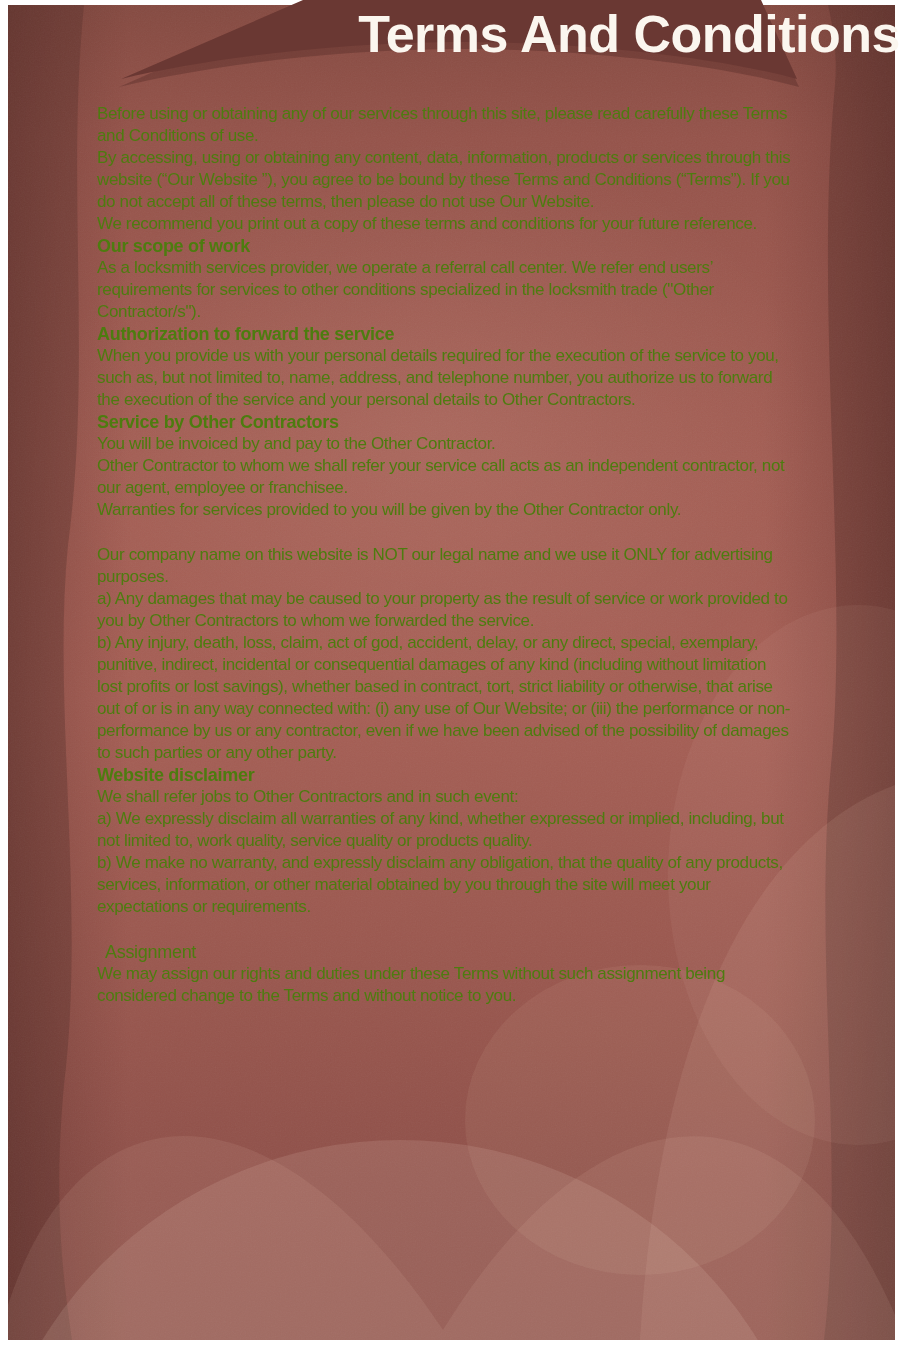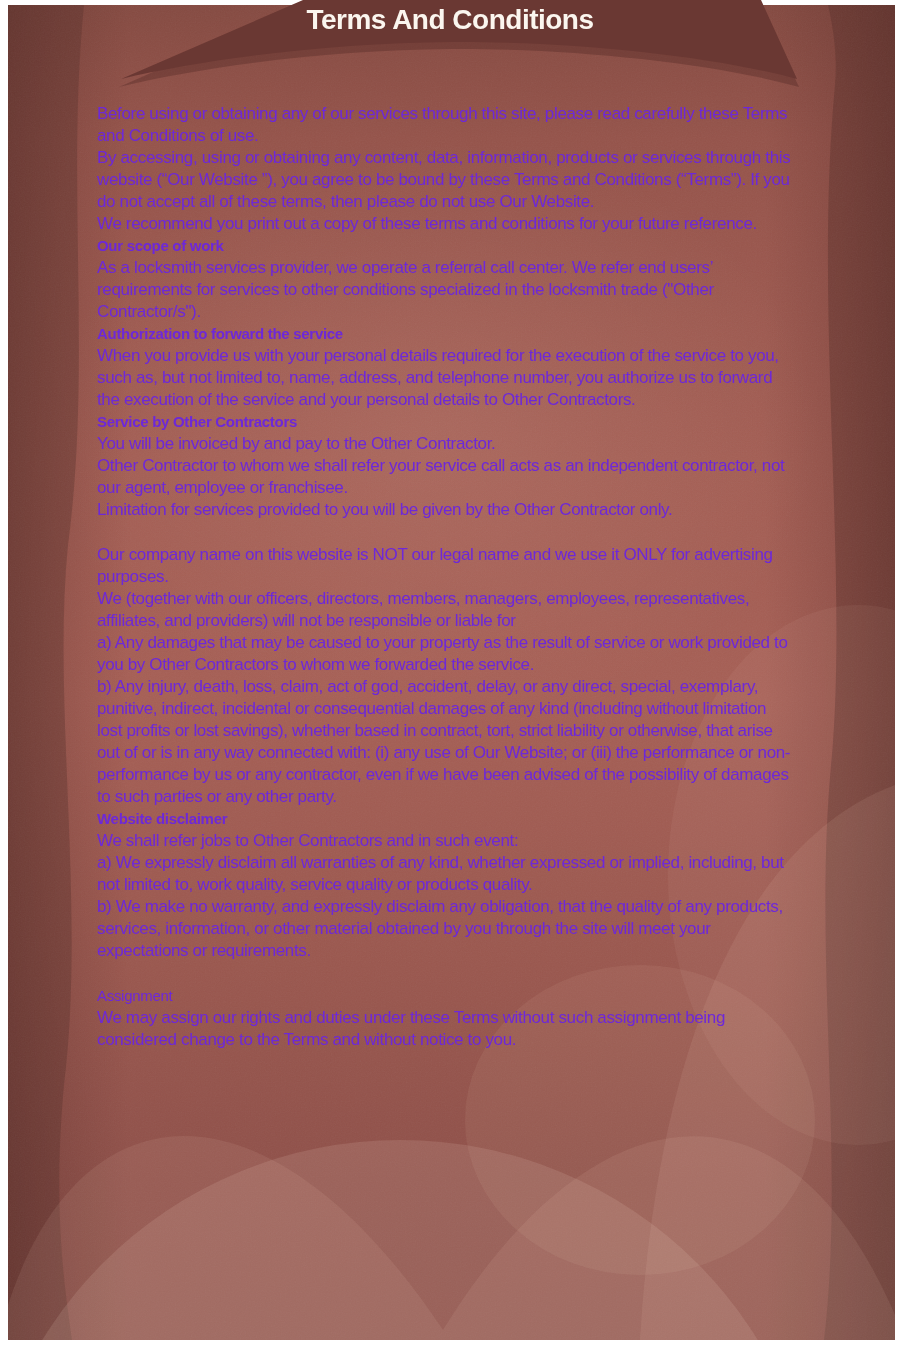--- a/index.html
+++ b/index.html
@@ -23,44 +23,44 @@
   }
   .decor{position:absolute;inset:0;width:100%;height:100%;display:block;}
   
   .ribbon{
     position:absolute;left:0;top:0;width:900px;height:95px;
     pointer-events:none;
   }
   .title{
     position:absolute;left:0;right:0;top:4px;
     margin:0;
-    text-align:center;
-    font-size:28px;
+    text-align:right;
+    font-size:52px;
     font-weight:600;
     letter-spacing:-0.5px;
     color:#fbf6ef;
   }
   
   .content{
     position:absolute;
     left:97px;top:103px;width:694px;
-    color:#6d28d9;
+    color:#4d7c0f;
     font-size:17px;
     line-height:22px;
     letter-spacing:-0.35px;
   }
   .content p, .content h2, .content .line{margin:0;}
   .block{margin:0 0 23px 0;}
   .no-gap{margin-bottom:0;}
   .content h2{
-    font-size:15px;
+    font-size:18px;
     font-weight:700;
     letter-spacing:-0.3px;
   }
-  .content h2.plain{font-weight:400;}
+  .content h2.plain{font-weight:400;margin-left:8px;}
 </style>
 </head>
 <body>
 
 <div class="page">
 
   <div class="canvas">
 
     <svg class="decor" viewBox="0 0 887 1335" preserveAspectRatio="none" aria-hidden="true">
       <defs>
@@ -99,25 +99,24 @@
     <h2 class="no-gap">Our scope of work</h2>
     <p class="block">As a locksmith services provider, we operate a referral call center. We refer end users’ requirements for services to other conditions specialized in the locksmith trade ("Other Contractor/s").</p>
 
     <h2 class="no-gap">Authorization to forward the service</h2>
     <p class="block">When you provide us with your personal details required for the execution of the service to you, such as, but not limited to, name, address, and telephone number, you authorize us to forward the execution of the service and your personal details to Other Contractors.</p>
 
     <h2 class="no-gap">Service by Other Contractors</h2>
     <div class="block">
       <p class="line">You will be invoiced by and pay to the Other Contractor.</p>
       <p class="line">Other Contractor to whom we shall refer your service call acts as an independent contractor, not our agent, employee or franchisee.</p>
-      <p class="line">Limitation for services provided to you will be given by the Other Contractor only.</p>
+      <p class="line">Warranties for services provided to you will be given by the Other Contractor only.</p>
     </div>
     <p class="no-gap">Our company name on this website is NOT our legal name and we use it ONLY for advertising purposes.</p>
 
-    <p class="block">We (together with our officers, directors, members, managers, employees, representatives, affiliates, and providers) will not be responsible or liable for</p>
     <p class="block">a) Any damages that may be caused to your property as the result of service or work provided to you by Other Contractors to whom we forwarded the service.</p>
     <p class="block">b) Any injury, death, loss, claim, act of god, accident, delay, or any direct, special, exemplary, punitive, indirect, incidental or consequential damages of any kind (including without limitation lost profits or lost savings), whether based in contract, tort, strict liability or otherwise, that arise out of or is in any way connected with: (i) any use of Our Website; or (iii) the performance or non-performance by us or any contractor, even if we have been advised of the possibility of damages to such parties or any other party.</p>
 
     <h2 class="no-gap">Website disclaimer</h2>
     <div class="block">
       <p class="line">We shall refer jobs to Other Contractors and in such event:</p>
       <p class="line">a) We expressly disclaim all warranties of any kind, whether expressed or implied, including, but not limited to, work quality, service quality or products quality.</p>
       <p class="line">b) We make no warranty, and expressly disclaim any obligation, that the quality of any products, services, information, or other material obtained by you through the site will meet your expectations or requirements.</p>
     </div>
 

